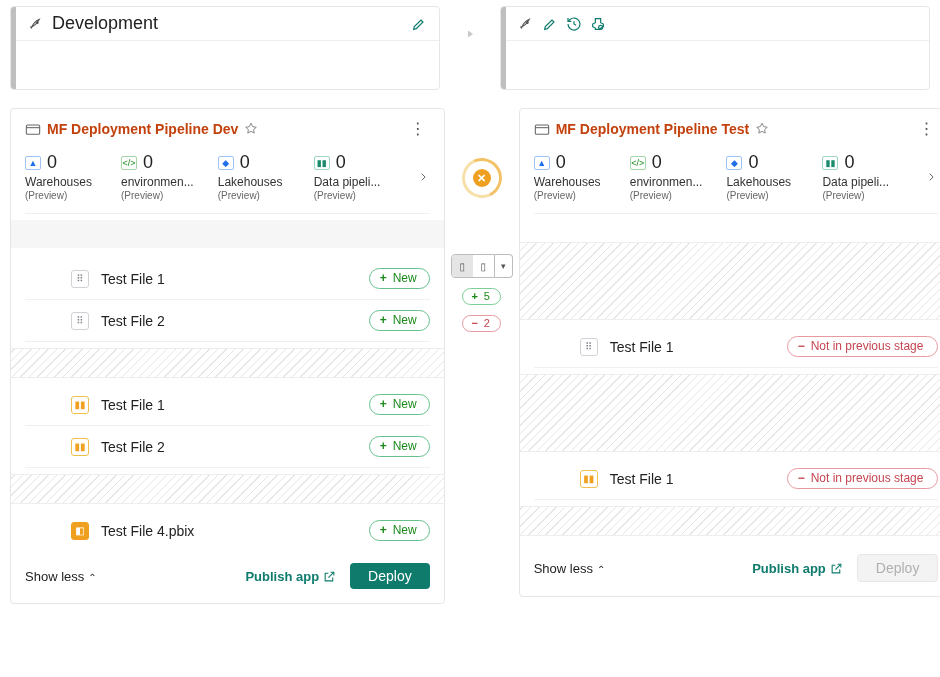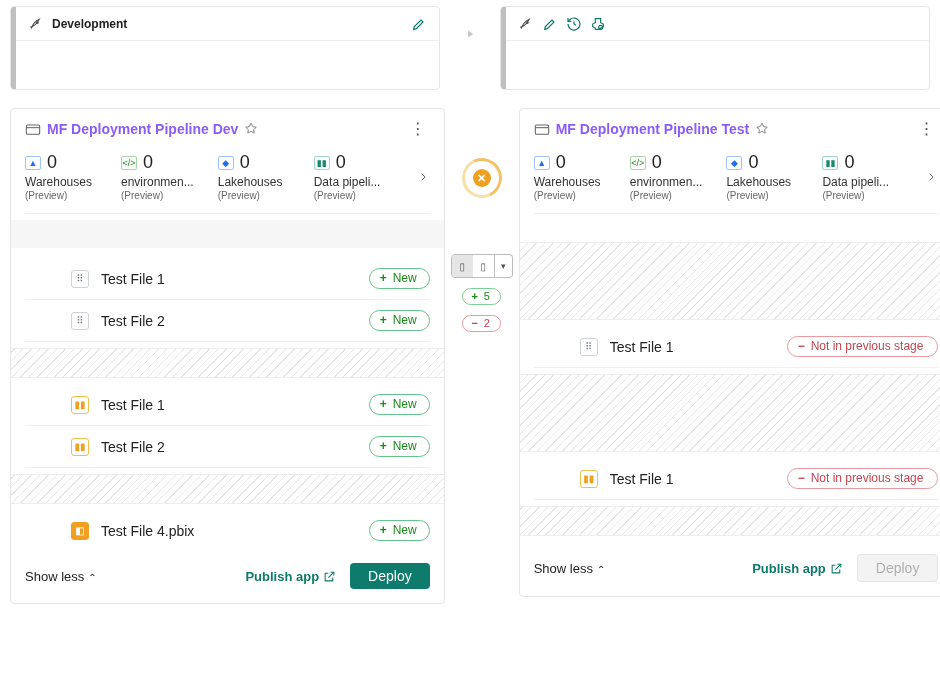--- a/index.html
+++ b/index.html
@@ -6,30 +6,30 @@
   body { background: #ffffff; width: 940px; height: 677px; overflow: hidden; font-size: 13px; }
   .wrap { display: flex; flex-direction: column; padding: 6px 10px; gap: 18px; }
 
   
   .stage-row { display: flex; align-items: flex-start; gap: 10px; height: 84px; }
   .stage-box { flex: 1; border: 1px solid #e6e6e6; border-radius: 4px; display: flex; flex-direction: column; height: 84px; overflow: hidden; }
   .stage-box .shead { display: flex; align-items: center; padding: 6px 12px; border-bottom: 1px solid #eee; height: 34px; }
   .stage-box .accent { width: 5px; background: #bfbfbf; }
   .stage-wrap { display:flex; flex:1; }
   .stage-icon { margin-right: 8px; color:#555; }
-  .stage-title { font-weight: 700; font-size: 12px; color:#222; flex:1; }
+  .stage-title { font-weight: 400; font-size: 18px; color:#222; flex:1; }
   .stage-actions { display:flex; gap:8px; }
   .stage-actions .act { color:#0f7b6c; cursor:pointer; }
   .stage-arrow-mid { display:flex; align-items:center; justify-content:center; width:40px; color:#c8c8c8; height:40px; align-self:flex-start; margin-top:8px;}
 
   
   .ws-row { display: flex; align-items: flex-start; gap: 14px; }
   .ws-card { flex: 1; border: 1px solid #e6e6e6; border-radius: 4px; padding: 10px 14px 14px 14px; display:flex; flex-direction:column; }
   .ws-head { display:flex; align-items:center; margin-bottom: 14px; }
-  .ws-title { font-weight: 600; color:#8b5cf6; font-size: 14px; flex:1; display:flex; align-items:center; gap:6px; }
+  .ws-title { font-weight: 600; color:#c2410c; font-size: 14px; flex:1; display:flex; align-items:center; gap:6px; }
   .ws-title .ic { color:#666; }
   .kebab { color:#555; cursor:pointer; font-size:16px; padding:0 4px;}
 
   
   .metric-strip { display:flex; align-items:flex-start; gap:24px; border-bottom:1px solid #f0f0f0; padding-bottom:12px; margin-bottom:6px;}
   .metric { display:flex; flex-direction:column; min-width:72px;}
   .metric .mtop { display:flex; align-items:center; gap:6px; }
   .metric .mico { width:16px; height:14px; border:1px solid #9aa; border-radius:2px; display:inline-flex; align-items:center; justify-content:center; font-size:9px;}
   .mico.blue   { color:#1f6feb; border-color:#9fc3f3; }
   .mico.green  { color:#1a8a1a; border-color:#a5d6a5; }

